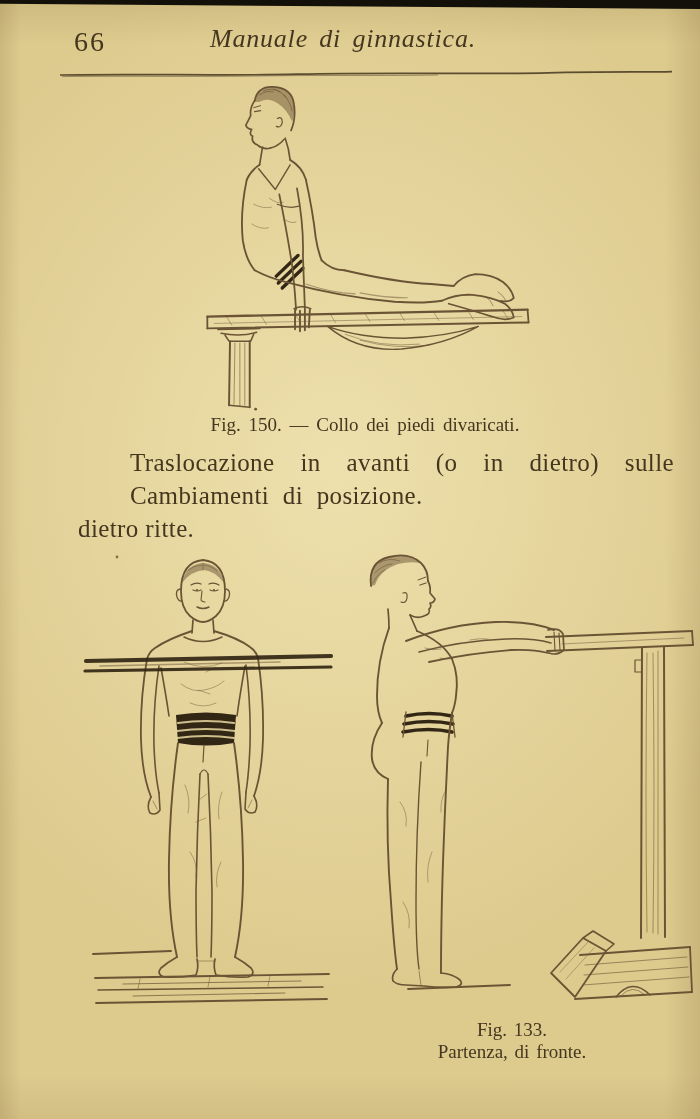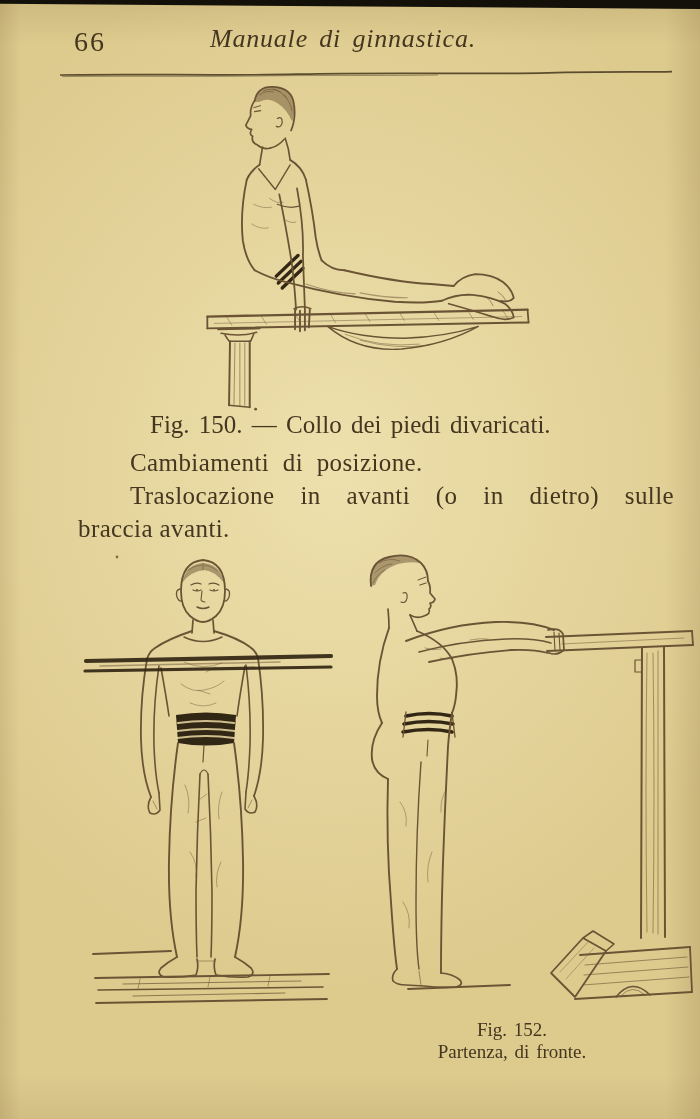--- a/index.html
+++ b/index.html
@@ -30,21 +30,21 @@
     text-align:center;font-style:italic;font-size:26px;letter-spacing:0.8px;word-spacing:4px;
   }
   #header-rule{left:58px;top:68px;}
   .figure svg{display:block;}
   .sk{stroke:var(--sketch-ink,#6b5435);fill:none;stroke-linecap:round;stroke-linejoin:round;}
   .sk-fill{fill:var(--sketch-ink,#6b5435);stroke:none;}
   .dk{stroke:var(--dark-fabric,#322614);fill:none;stroke-linecap:round;}
   .dk-fill{fill:var(--dark-fabric,#322614);stroke:none;}
   .pl{stroke:var(--paper-light,#ead9a1);fill:none;stroke-linecap:round;}
   .rule-stroke{stroke:var(--ink,#45361f);fill:none;}
-  #caption-150{left:150px;top:414px;width:430px;text-align:left;font-size:25px;word-spacing:3px;}
+  #caption-150{left:150px;top:414px;width:430px;text-align:center;font-size:19px;word-spacing:3px;}
   #body-text{left:78px;top:446px;width:596px;font-size:25px;line-height:33px;letter-spacing:0.4px;}
   #body-text .indent{text-indent:52px;}
   #body-text .justify-line{text-align:justify;text-align-last:justify;}
   #body-text .heading-line{word-spacing:7px;}
   .fig-caption{text-align:center;font-size:19px;line-height:22px;word-spacing:2px;}
   #caption-151{left:62px;top:1024px;width:270px;}
   #caption-152{left:377px;top:1019px;width:270px;}
 </style>
 </head>
 <body>
@@ -117,23 +117,23 @@
 
       <path class="sk" stroke-width="1.8" d="M455,289 Q463,279 477,277 Q494,277 505,285 Q514,292 516,301 Q512,306 503,304"></path>
       <path class="sk" stroke-width="1.8" d="M443,304 Q458,297 474,298 Q494,300 507,307 Q515,313 516,321 Q507,325 494,320 Q468,312 450,307"></path>
       <path class="sk" opacity="0.6" stroke-width="1" d="M500,295 q6,4 8,9 M488,300 q5,4 7,9"></path>
     </svg>
   </div>
 
   <div class="abs fig-caption" id="caption-150">Fig. 150. — Collo dei piedi divaricati.</div>
 
   <div class="abs" id="body-text">
+    <div class="indent justify-line">Traslocazione in avanti (o in dietro) sulle</div>
     <div class="indent heading-line">Cambiamenti di posizione.</div>
-    <div class="indent justify-line">Traslocazione in avanti (o in dietro) sulle</div>
-    <div>braccia avanti.</div>
+    <div>dietro ritte.</div>
   </div>
 
   <div class="figure abs" style="left:60px;top:548px;width:300px;height:470px;">
     <svg width="300" height="470" viewBox="60 548 300 470">
       <circle class="sk-fill" cx="117" cy="557" r="1.4" opacity="0.8"></circle>
 
       <path class="sk" stroke-width="1.8" d="M181,591 Q181,562 203,560 Q225,562 225,591 Q225,608 216,616 Q209,622 203,622 Q197,622 190,616 Q181,608 181,591 Z"></path>
       <path class="sk-fill" opacity="0.5" d="M182,583 Q186,564 203,563 Q220,564 224,583 Q215,571 204,570 Q191,571 182,583 Z"></path>
       <path class="sk" stroke-width="0.9" opacity="0.6" d="M188,570 q7,-5 14,-5 M204,565 q8,1 13,6 M203,563 L203,570"></path>
       <path class="sk" stroke-width="1.3" d="M191,585 q5,-3 10,-1 M209,584 q5,-2 10,1"></path>
@@ -240,17 +240,17 @@
 
       <path class="sk" stroke-width="1.7" d="M441,973 Q453,974 460,980 Q464,985 456,987 Q440,988 424,986 M397,969 Q391,975 393,981 Q397,985 406,985 L424,986"></path>
       <path class="sk" opacity="0.6" stroke-width="1" d="M419,971 L421,985"></path>
 
       <path class="sk" stroke-width="1.8" d="M408,989 L510,985"></path>
     </svg>
   </div>
 
 
   <div class="abs fig-caption" id="caption-152">
-    <div>Fig. 152.</div>
+    <div>Fig. 133.</div>
     <div>Partenza, di fronte.</div>
   </div>
 
 </div>
 
 </body></html>

